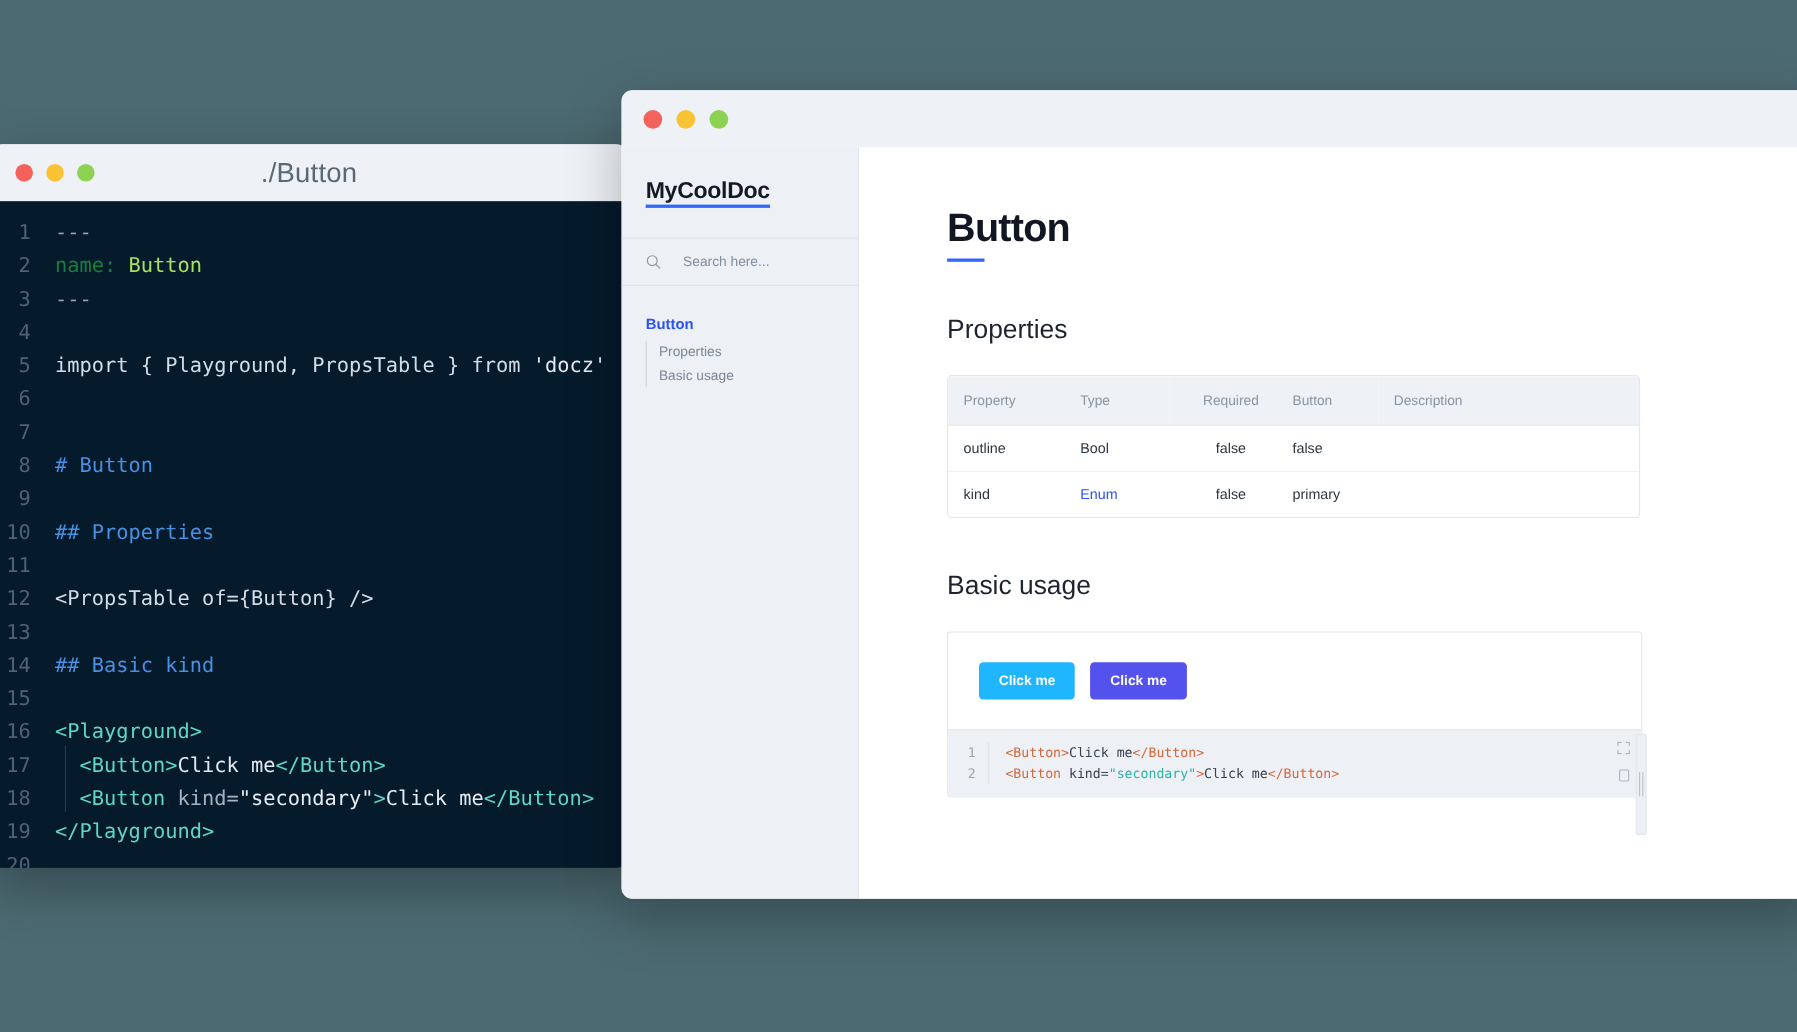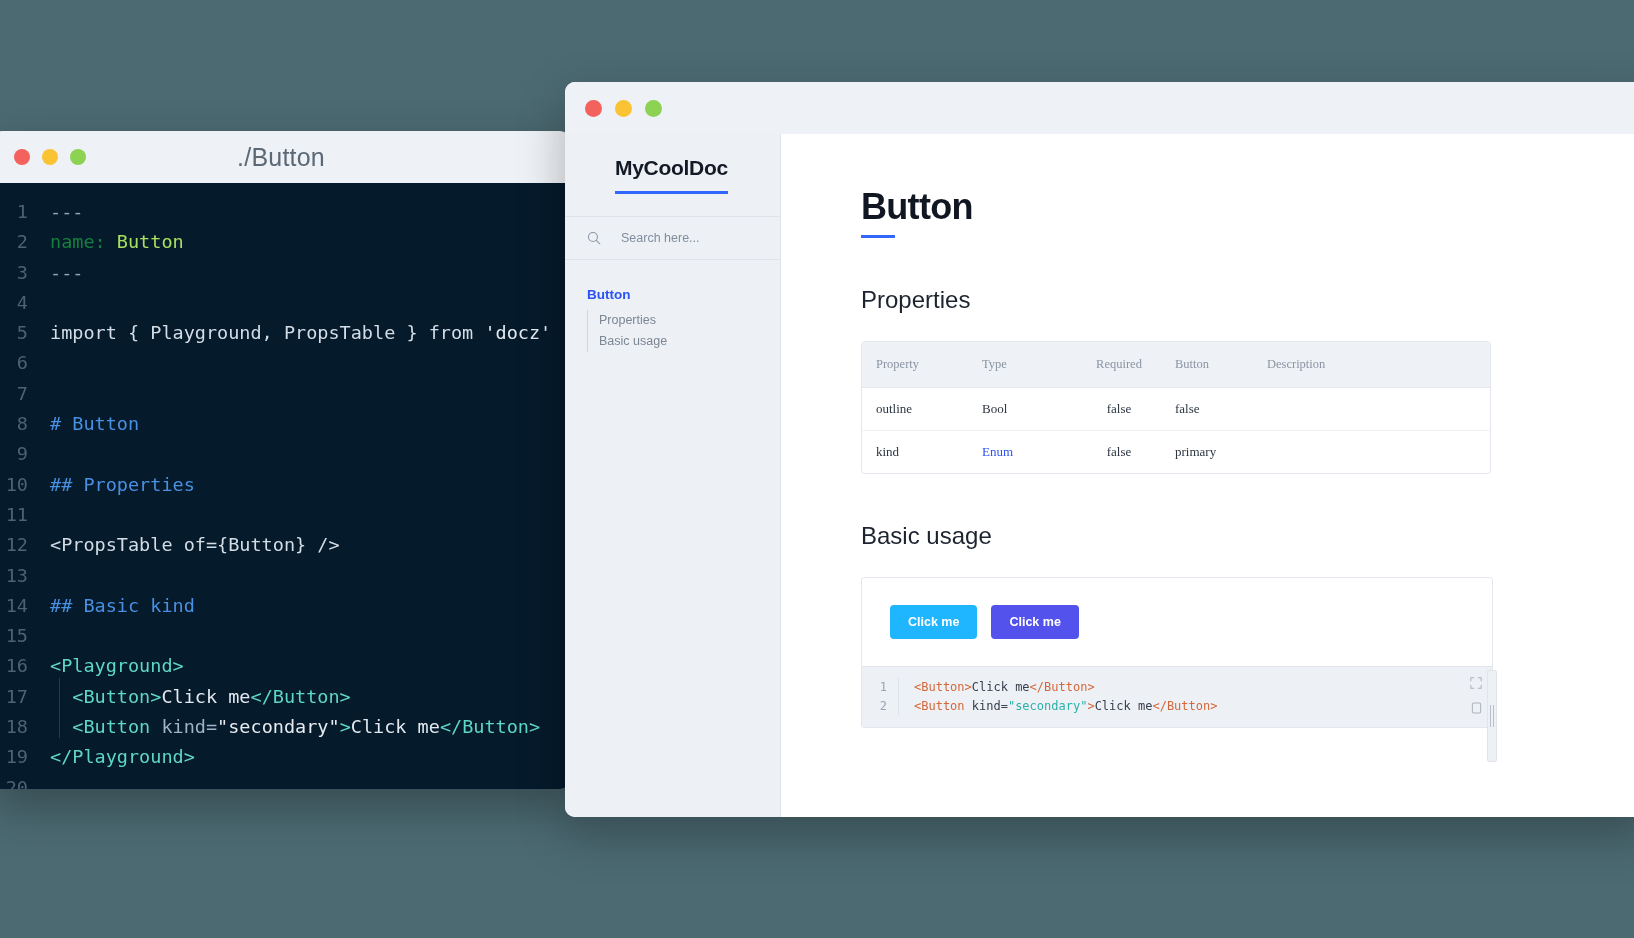--- a/index.html
+++ b/index.html
@@ -144,23 +144,22 @@
     display: flex;
     align-items: center;
     padding: 0 22px;
     border-bottom: 1px solid #dfe4ea;
   }
   #sidebar-brand {
     font-size: 21px;
     font-weight: bold;
     color: #131a26;
     border-bottom: 3px solid #3366ff;
-    padding-bottom: 11px;
+    padding-bottom: 0;
     letter-spacing: -.3px;
-    margin-left: 28px;
   }
 
   #search-row {
     height: 43px;
     display: flex;
     align-items: center;
     padding: 0 22px;
     border-bottom: 1px solid #dfe4ea;
     gap: 20px;
   }
@@ -224,21 +223,21 @@
 
   
   #props-table {
     margin-top: 27px;
     width: 630px;
     border: 1px solid #e3e7ed;
     border-radius: 4px;
     border-collapse: separate;
     border-spacing: 0;
     overflow: hidden;
-    font-family: Liberation Serif, serif;
+    font-family: Liberation Sans, sans-serif;
   }
   #props-table thead tr { background: #eef1f5; }
   #props-table th {
     text-align: left;
     font-size: 12.5px;
     font-weight: normal;
     color: #8a95a3;
     padding: 15px 0 15px 14px;
     border-bottom: 1px solid #e3e7ed;
   }

